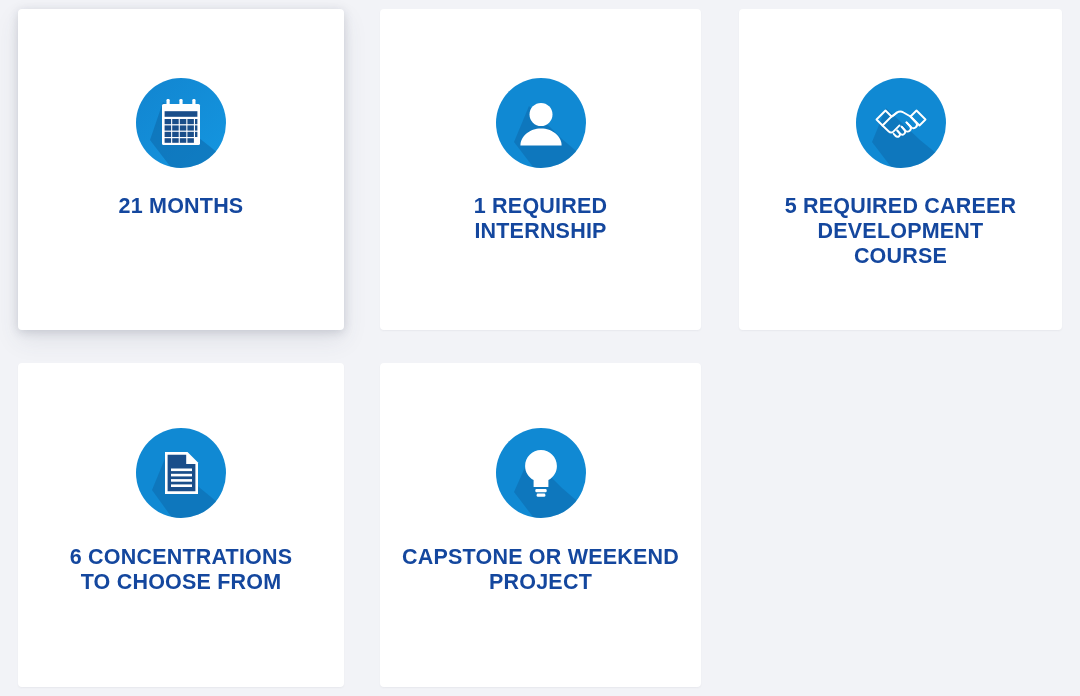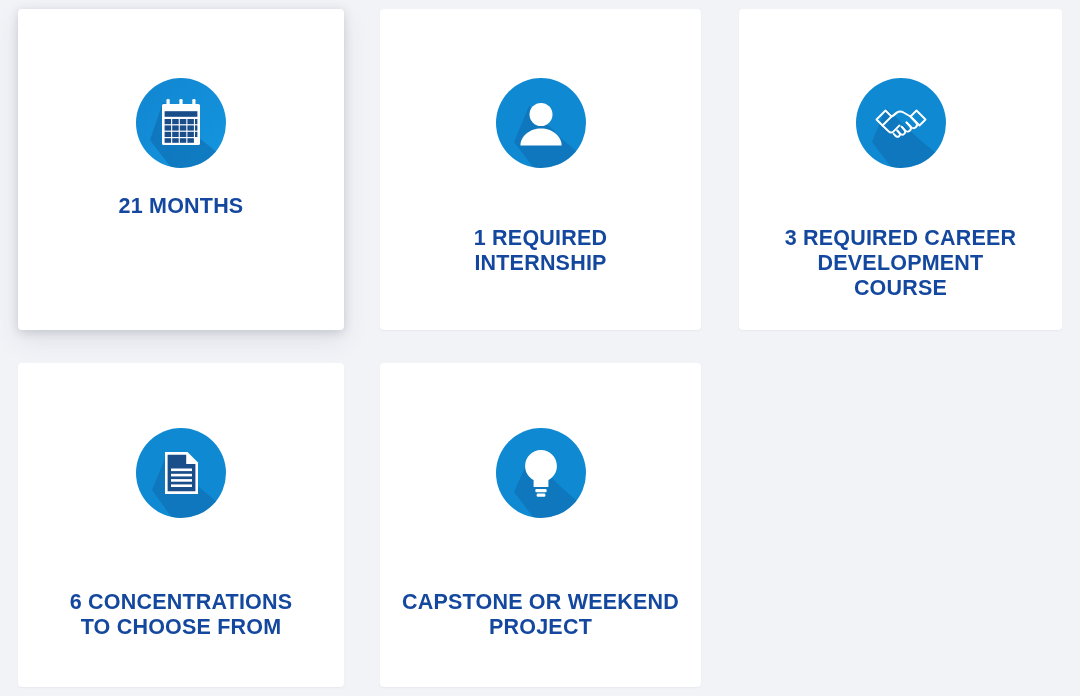--- a/index.html
+++ b/index.html
@@ -41,21 +41,20 @@
   .card.c2 { left: 380px; width: 321px; }
   .card.c3 { left: 739px; width: 323px; }
 
   
   .card.elevated {
     box-shadow: 0 2px 10px rgba(60, 64, 90, 0.18), 0 10px 24px rgba(60, 64, 90, 0.10);
     z-index: 3;
   }
   .card.flat {
     box-shadow: 0 1px 2px rgba(60, 64, 90, 0.06);
-    gap: 32px;
   }
 
   .icon-wrap {
     margin-top: 69px;
     width: 90px;
     height: 90px;
     position: relative;
   }
   .card.r2 .icon-wrap { margin-top: 65px; }
 
@@ -70,21 +69,21 @@
     width: 88%;
     text-align: center;
     color: #14479e;
     font-family: "Liberation Sans", sans-serif;
     font-weight: bold;
     font-size: 21.5px;
     line-height: 25px;
     letter-spacing: 0.2px;
     white-space: pre-line;
   }
-  .card.r2 .card-label { margin-top: 40px; }
+  .card.r2 .card-label { margin-top: 27px; }
 </style>
 </head>
 <body>
 
 <div class="grid">
 
   <div class="card r1 c1 elevated">
     <div class="icon-wrap">
       <svg viewBox="0 0 90 90" xmlns="http://www.w3.org/2000/svg">
         <defs>
@@ -173,21 +172,21 @@
           <path d="M35.5 38.5 L41 34.5 C43 33.2 45.5 33.2 47.5 34.5 L54.5 38.5"></path>
           <path d="M54.5 38.5 L60 44.5 C61.3 46 61.2 48 59.8 49.3 C58.4 50.6 56.3 50.5 55 49 L50.5 44.4"></path>
           <path d="M50.5 44.4 L54 48.2 C55.2 49.6 55.1 51.6 53.7 52.8 C52.3 54 50.3 53.9 49.1 52.5 L45.6 48.7"></path>
           <path d="M45.6 48.7 L48.4 51.8 C49.5 53 49.4 54.8 48.2 55.9 C47 57 45.2 56.9 44.1 55.7 L41.3 52.6"></path>
           <path d="M41.3 52.6 L43.3 54.8 C44.2 55.8 44.1 57.3 43.1 58.2 C42.1 59.1 40.6 59 39.7 58 L37.7 55.8"></path>
           <path d="M26.5 47.5 L32.5 53.3 C34 54.7 36.2 54.7 37.6 53.3 L43.5 47.4"></path>
           <path d="M41 34.5 C38.5 36.8 36.5 38.6 35.5 38.5"></path>
         </g>
       </svg>
     </div>
-    <div class="card-label">3 REQUIRED CAREER
+    <div class="card-label">5 REQUIRED CAREER
 DEVELOPMENT
 COURSE</div>
   </div>
 
   <div class="card r2 c1 flat">
     <div class="icon-wrap">
       <svg viewBox="0 0 90 90" xmlns="http://www.w3.org/2000/svg">
         <defs>
           <clipPath id="clipDoc">
               <circle cx="45" cy="45" r="45"></circle>

